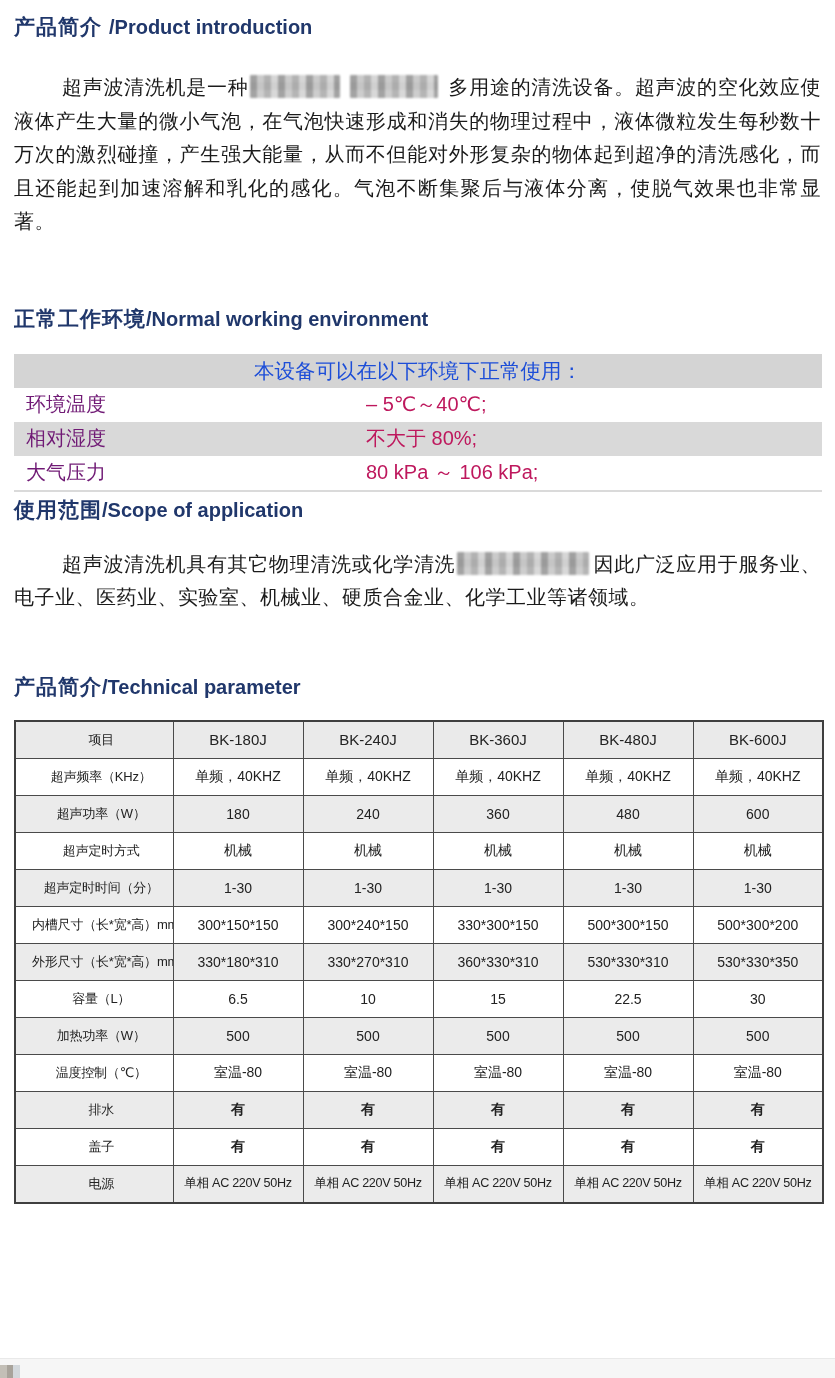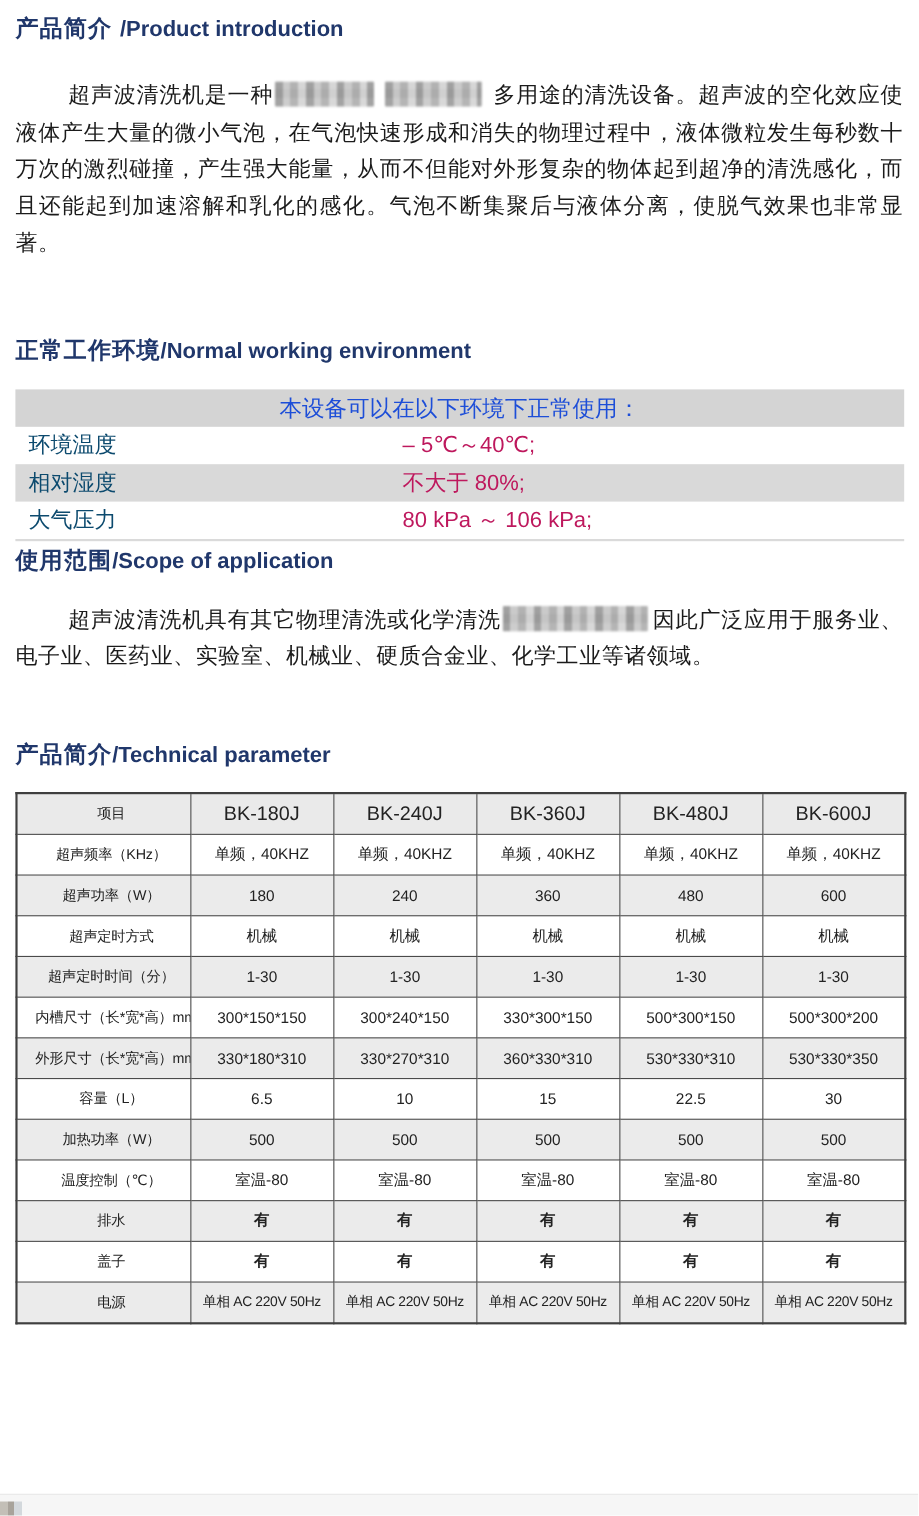--- a/index.html
+++ b/index.html
@@ -81,21 +81,21 @@
   .env-row{
     position:relative;
     height:34px;
     display:flex;
     align-items:center;
   }
   .env-row.gray{background:#d9d9d9;}
   .env-label{
     position:absolute;
     left:12px;
-    color:#0c4a6e;
+    color:#701a75;
   }
   .env-value{
     position:absolute;
     left:352px;
     color:#be185d;
   }
 
   
   .tech-table{
     width:808px;
@@ -109,21 +109,21 @@
     height:36px;
     text-align:center;
     vertical-align:middle;
     font-weight:400;
     font-size:14px;
     padding:0 2px;
     overflow:hidden;
     white-space:nowrap;
     color:#222222;
   }
-  .tech-table thead th{background:#eaeaea;font-size:18px;}
+  .tech-table thead th{background:#eaeaea;font-size:15px;}
   .tech-table .lab{font-size:13px;letter-spacing:-0.2px;padding-left:16px;}
   .tech-table tr.row-gray td{background:#ebebeb;}
   .tech-table tr.bold-values td:not(.lab){font-weight:700;}
   .tech-table tr.compact td:not(.lab){font-size:12.6px;letter-spacing:-0.3px;padding:0;}
 
   
   .footer-strip{
     position:absolute;
     left:0;right:0;bottom:0;
     height:19px;

